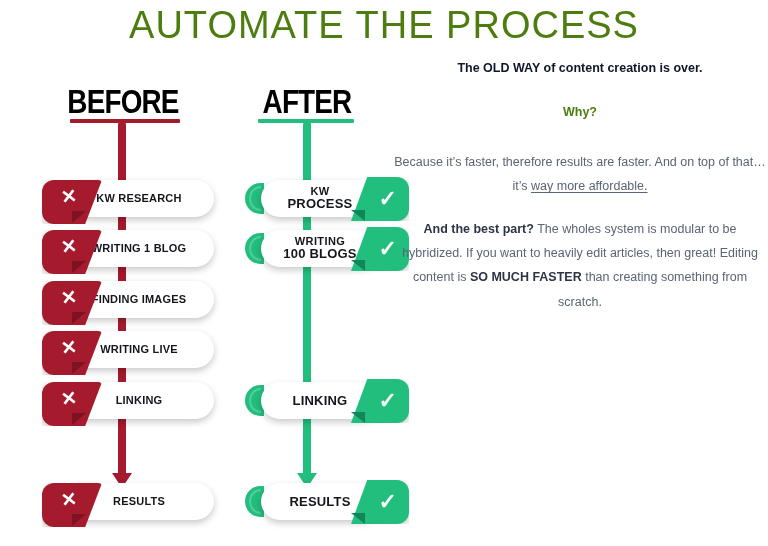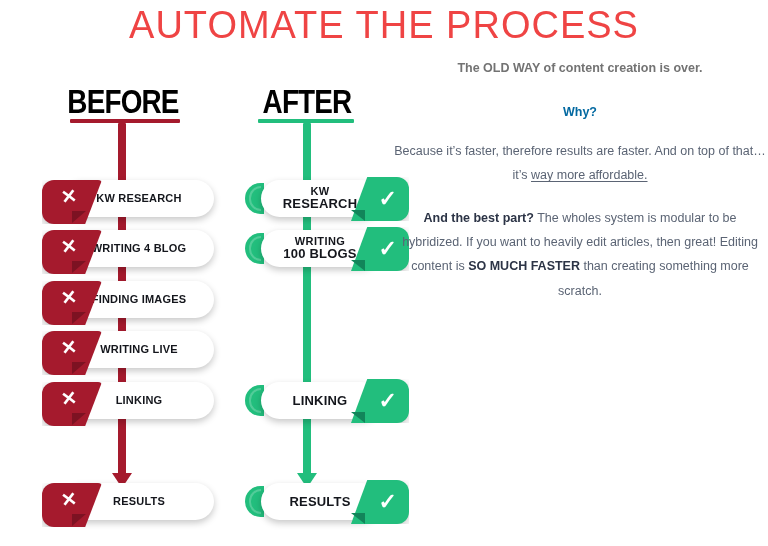--- a/index.html
+++ b/index.html
@@ -12,21 +12,21 @@
   }
 
   
   .page-title{
     position:absolute; top:4px; left:0; width:768px;
     text-align:center;
     font-family:"Liberation Sans", sans-serif;
     font-size:38px;
     font-weight:400;
     letter-spacing:1px;
-    color:#ef4444;
+    color:#4d7c0f;
   }
 
   
   .flow{ position:absolute; top:0; left:0; width:400px; height:502px; }
 
   .col-head{
     position:absolute;
     font-family:"Liberation Sans Narrow","Liberation Sans", sans-serif;
     font-weight:700;
     font-size:34px;
@@ -153,22 +153,22 @@
   
   .copy{
     position:absolute; left:392px; top:56px; width:376px;
     text-align:center;
     color:#5b6474;
     font-family:"Liberation Sans", sans-serif;
     font-size:12.5px;
     line-height:1.95;
   }
   .copy p{ margin:0 0 14px 0; }
-  .copy .lead{ color:#737373; font-weight:700; margin-bottom:20px;}
-  .copy .why { color:#0369a1; font-weight:700; margin:6px 0 14px 0;}
+  .copy .lead{ color:#0f172a; font-weight:700; margin-bottom:20px;}
+  .copy .why { color:#4d7c0f; font-weight:700; margin:6px 0 25px 0;}
   .copy b{ color:#2c3446; font-weight:700; }
   .copy u{ text-underline-offset:2px; }
   .copy .gap{ margin-bottom:18px; }
 </style>
 </head>
 <body>
 
 <div class="page-title">AUTOMATE THE PROCESS</div>
 
 <div class="flow">
@@ -193,21 +193,21 @@
     <div class="badge-red">
       <span class="glyph">✕</span>
     </div>
     <div class="fold-red"></div>
   </div>
 
   <div class="card card-before" style="left:42px; top:230px;">
     <div class="cap-red"></div>
     <div class="cap-red-inner"></div>
     <div class="pill">
-      <span class="pill-label">WRITING 4 BLOG</span>
+      <span class="pill-label">WRITING 1 BLOG</span>
     </div>
     <div class="badge-red">
       <span class="glyph">✕</span>
     </div>
     <div class="fold-red"></div>
   </div>
 
   <div class="card card-before" style="left:42px; top:281px;">
     <div class="cap-red"></div>
     <div class="cap-red-inner"></div>
@@ -264,21 +264,21 @@
   <div class="spine spine-green" style="top:263px;height:124px;"></div>
   <div class="spine spine-green" style="top:415px;height:62px;"></div>
   <div class="arrow arrow-green" style="top:473px;"></div>
 
   <div class="card card-after" style="left:243px; top:180px;">
     <div class="cap-green"></div>
     <div class="cap-green-inner"></div>
     <div class="pill">
       <span class="pill-label">
         <span class="sm">KW</span>
-        <span>RESEARCH</span>
+        <span>PROCESS</span>
       </span>
     </div>
     <div class="badge-green">
       <span class="glyph">✓</span>
     </div>
     <div class="fold-green"></div>
   </div>
 
   <div class="card card-after" style="left:243px; top:230px;">
     <div class="cap-green"></div>
@@ -322,14 +322,14 @@
     </div>
     <div class="fold-green"></div>
   </div>
 
 </div>
 
 <div class="copy">
   <p class="lead">The OLD WAY of content creation is over.</p>
   <p class="why">Why?</p>
   <p class="gap"><span>Because it’s faster, therefore results are faster. And on top of that…it’s </span><u>way more affordable.</u></p>
-  <p><b>And the best part?</b><span> The wholes system is modular to be hybridized. If you want to heavily edit articles, then great! Editing content is </span><b>SO MUCH FASTER</b><span> than creating something more scratch.</span></p>
+  <p><b>And the best part?</b><span> The wholes system is modular to be hybridized. If you want to heavily edit articles, then great! Editing content is </span><b>SO MUCH FASTER</b><span> than creating something from scratch.</span></p>
 </div>
 
 </body></html>

